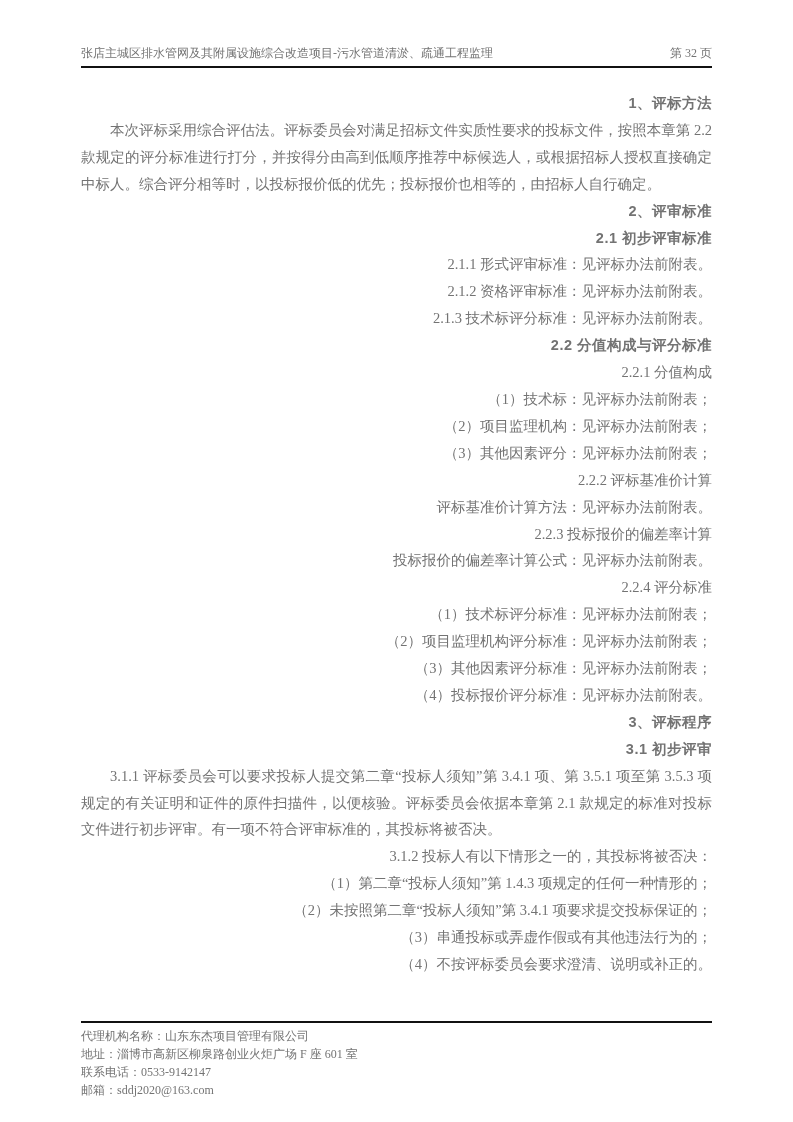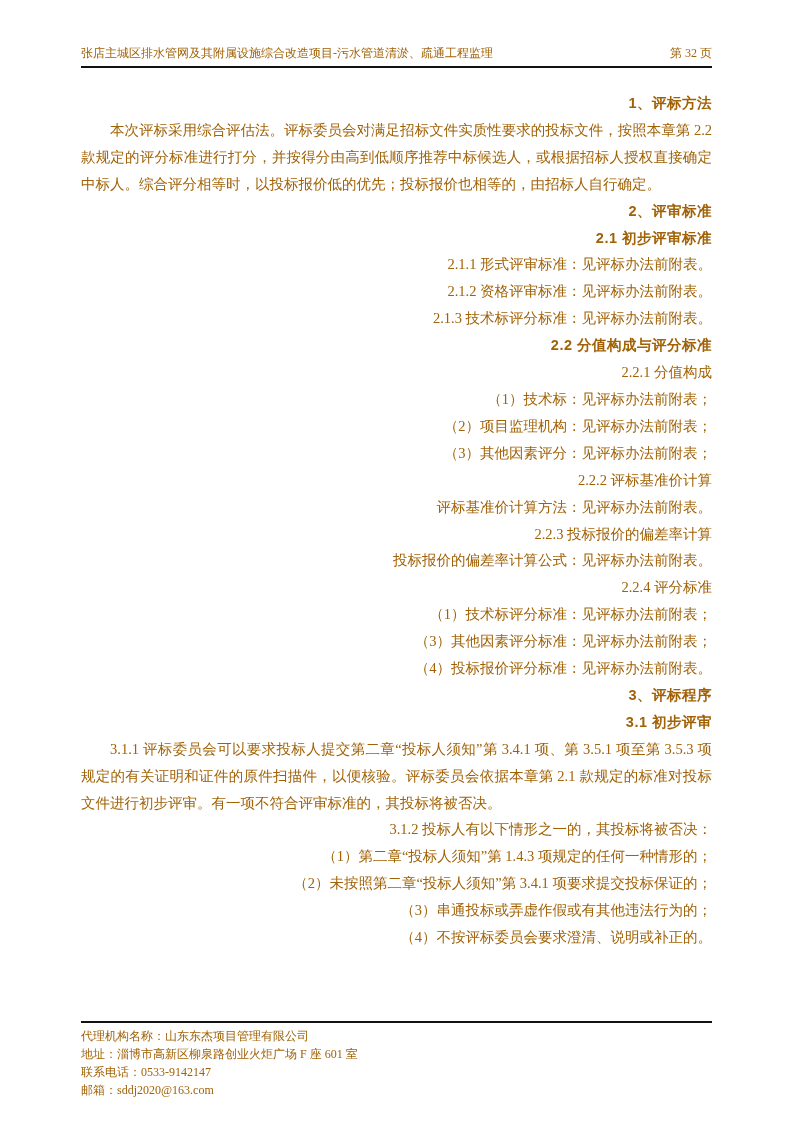--- a/index.html
+++ b/index.html
@@ -7,21 +7,21 @@
     padding: 0;
     background: #e8e8e8;
   }
   .page {
     position: relative;
     width: 793px;
     height: 1122px;
     margin: 0 auto;
     background: #ffffff;
     font-family: "Liberation Serif", "DejaVu Serif", serif;
-    color: #a16207;
+    color: #737373;
     overflow: hidden;
   }
   
   .header {
     position: absolute;
     top: 46px;
     left: 81px;
     right: 81px;
     display: flex;
     justify-content: space-between;
@@ -96,20 +96,21 @@
       <div class="blk sub">2.2.1 分值构成</div>
       <div class="blk item">（1）技术标：见评标办法前附表；</div>
       <div class="blk item">（2）项目监理机构：见评标办法前附表；</div>
       <div class="blk item">（3）其他因素评分：见评标办法前附表；</div>
       <div class="blk sub">2.2.2 评标基准价计算</div>
       <div class="blk sub">评标基准价计算方法：见评标办法前附表。</div>
       <div class="blk sub">2.2.3 投标报价的偏差率计算</div>
       <div class="blk sub">投标报价的偏差率计算公式：见评标办法前附表。</div>
       <div class="blk sub">2.2.4 评分标准</div>
       <div class="blk item">（1）技术标评分标准：见评标办法前附表；</div>
+      <div class="blk item">（2）项目监理机构评分标准：见评标办法前附表；</div>
       <div class="blk item">（3）其他因素评分标准：见评标办法前附表；</div>
       <div class="blk item">（4）投标报价评分标准：见评标办法前附表。</div>
       <div class="blk h1">3、评标程序</div>
       <div class="blk h2">3.1 初步评审</div>
       <div class="blk para">3.1.1 评标委员会可以要求投标人提交第二章“投标人须知”第 3.4.1 项、第 3.5.1 项至第 3.5.3 项规定的有关证明和证件的原件扫描件，以便核验。评标委员会依据本章第 2.1 款规定的标准对投标文件进行初步评审。有一项不符合评审标准的，其投标将被否决。</div>
       <div class="blk sub">3.1.2 投标人有以下情形之一的，其投标将被否决：</div>
       <div class="blk item">（1）第二章“投标人须知”第 1.4.3 项规定的任何一种情形的；</div>
       <div class="blk item">（2）未按照第二章“投标人须知”第 3.4.1 项要求提交投标保证的；</div>
       <div class="blk item">（3）串通投标或弄虚作假或有其他违法行为的；</div>
       <div class="blk item">（4）不按评标委员会要求澄清、说明或补正的。</div>

